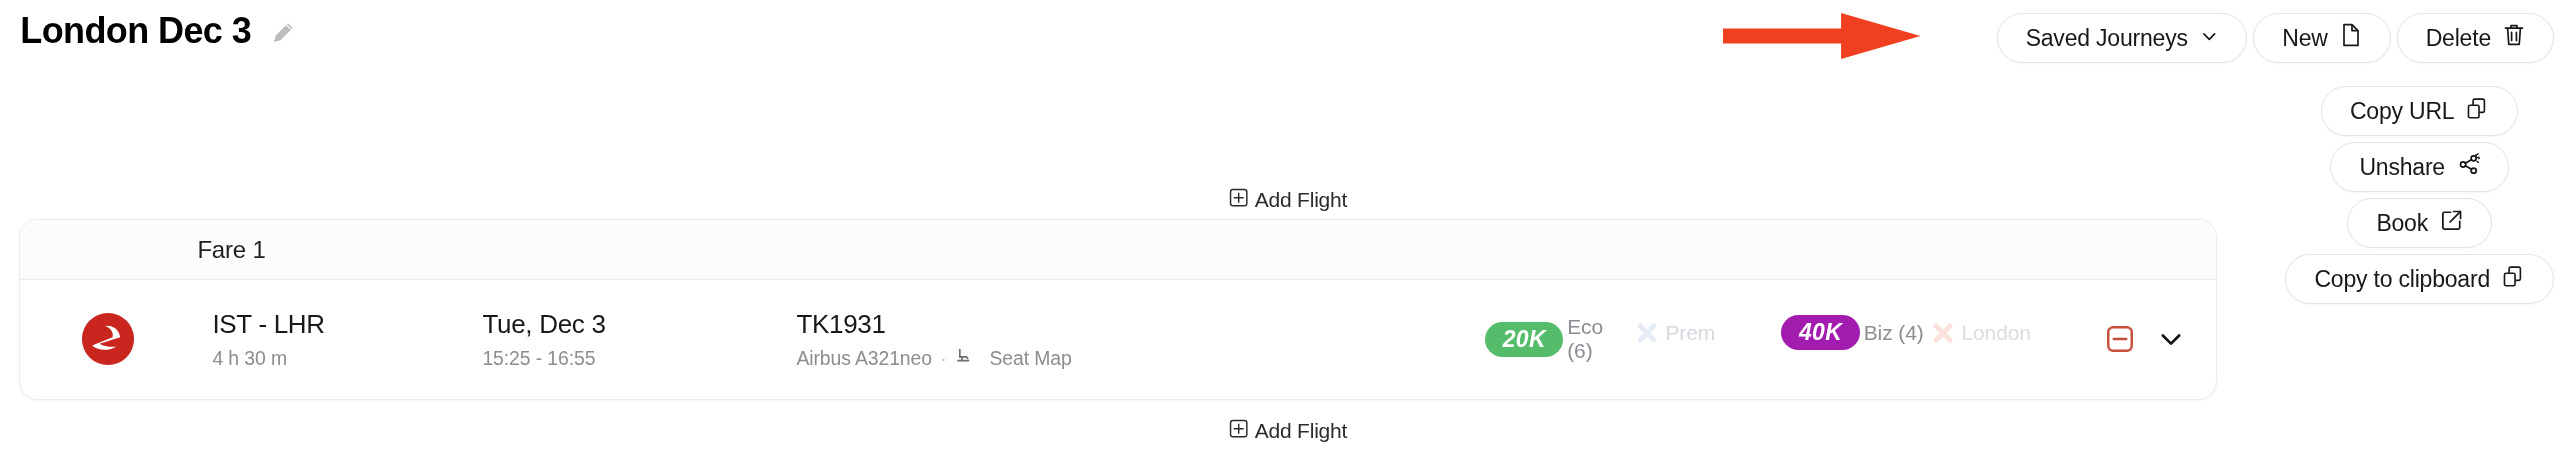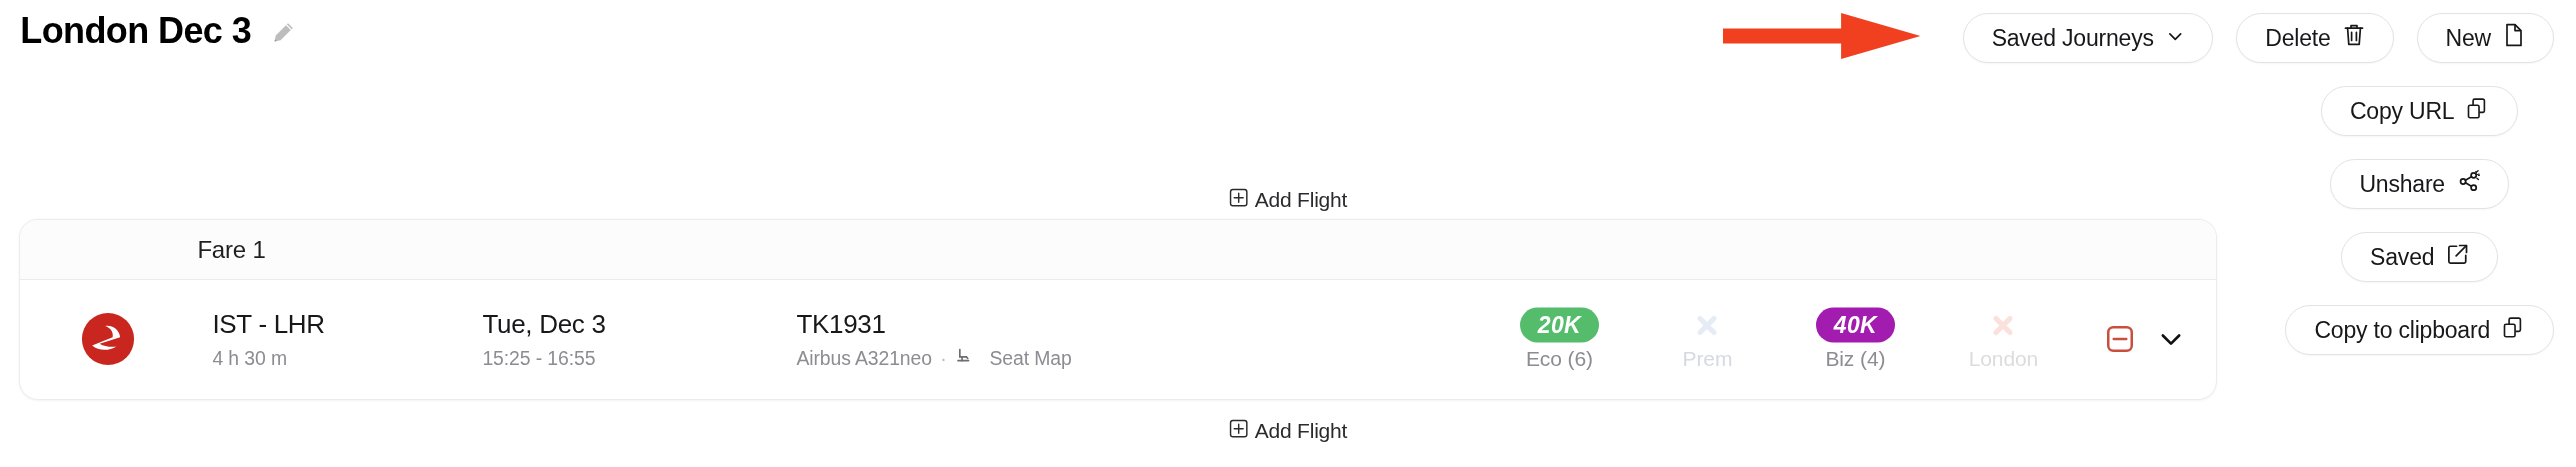--- a/index.html
+++ b/index.html
@@ -27,21 +27,21 @@
 
   
   .arrow-annotation {
     position: absolute; left: 1723px; top: 11px;
     width: 203px; height: 50px; pointer-events: none;
   }
 
   
   .btn-row {
     position: absolute; display: flex; align-items: center;
-    justify-content: flex-start; gap: 23px;
+    justify-content: flex-start; gap: 6px;
   }
   .btn-row-1 { right: 22px; top: 13px; }
   .btn-row-2 { right: 22px; top: 86px; flex-direction: column; }
 
   .pill-btn {
     display: inline-flex; align-items: center; gap: 12px;
     height: 50px; padding: 0 28px;
     border: 1.5px solid #e3e3e4; border-radius: 25px;
     background: #ffffff;
     font-family: "Liberation Sans", sans-serif;
@@ -104,21 +104,21 @@
   .sep-dot { color: #b9b9bf; padding: 0 1.8px; }
   .seatmap-link { display: inline-flex; align-items: center; gap: 17px; cursor: pointer; }
   .seat-icon { display: block; }
 
   
   .cabins {
     position: absolute; right: 139px; top: 50%; transform: translateY(-50%);
     display: flex; align-items: flex-start; gap: 0;
   }
   .cabin {
-    width: 148px; display: flex; flex-direction: column;
+    width: 148px; display: flex; flex-direction: row;
     align-items: center; gap: 4px;
   }
   .cabin-pill {
     min-width: 72px; height: 35px; padding: 0 17.6px;
     border-radius: 17.6px; display: flex; align-items: center; justify-content: center;
     font-size: 23px; font-style: italic; font-weight: 700; color: #ffffff;
     letter-spacing: 0.3px;
   }
   .cabin-x { height: 35px; display: flex; align-items: center; justify-content: center; }
   .cabin-label { font-size: 21px; color: #8c8c93; letter-spacing: -0.1px; }
@@ -160,37 +160,37 @@
     <button class="pill-btn">
       <span>Saved Journeys</span>
       <span class="bico">
         <svg width="18.5" height="18.5" viewBox="0 0 24 24" fill="none" stroke="#18181b" stroke-width="2.2" stroke-linecap="round" stroke-linejoin="round">
             <path d="M5 9l7 7 7-7"></path>
           </svg>
       </span>
     </button>
 
     <button class="pill-btn">
+      <span>New</span>
+      <span class="bico">
+        <svg width="22" height="24" viewBox="0 0 20 24" fill="none" stroke="#18181b" stroke-width="1.7" stroke-linejoin="round">
+          <path d="M3 1.6h8l6 6v14.8H3z"></path>
+            <path d="M11 1.6v6h6"></path>
+        </svg>
+      </span>
+    </button>
+
+    <button class="pill-btn">
       <span>Delete</span>
       <span class="bico">
         <svg width="22" height="24" viewBox="0 0 22 24" fill="none" stroke="#18181b" stroke-width="1.7" stroke-linecap="round" stroke-linejoin="round">
           <path d="M2.5 5.2h17"></path>
             <path d="M8 5.2V2.6h6v2.6"></path>
           <path d="M4.6 5.2l1.2 16.2h10.4l1.2-16.2"></path>
           <path d="M8.6 9.4v8M13.4 9.4v8"></path>
-        </svg>
-      </span>
-    </button>
-
-    <button class="pill-btn">
-      <span>New</span>
-      <span class="bico">
-        <svg width="22" height="24" viewBox="0 0 20 24" fill="none" stroke="#18181b" stroke-width="1.7" stroke-linejoin="round">
-          <path d="M3 1.6h8l6 6v14.8H3z"></path>
-            <path d="M11 1.6v6h6"></path>
         </svg>
       </span>
     </button>
   </div>
 
   <div class="btn-row btn-row-2">
 
     <button class="pill-btn">
       <span>Copy URL</span>
       <span class="bico">
@@ -209,21 +209,21 @@
           <circle cx="17.4" cy="5.6" r="2.7"></circle>
           <circle cx="17.4" cy="18.4" r="2.7"></circle>
           <path d="M8.8 10.7l6.2-3.6M8.8 13.3l6.2 3.6"></path>
           <path d="M20.4 2.2l1.6-1.4M22.6 5.6l2.0-.3M20.8 8.6l1.5 1.4" stroke-width="1.4"></path>
           <path d="M19.6 1.6l.7 1.5M23 4.2l-1.6.5" stroke-width="1.3"></path>
         </svg>
       </span>
     </button>
 
     <button class="pill-btn">
-      <span>Saved</span>
+      <span>Book</span>
       <span class="bico">
         <svg width="23" height="23" viewBox="0 0 24 24" fill="none" stroke="#18181b" stroke-width="1.8" stroke-linecap="round" stroke-linejoin="round">
           <path d="M11 3.4H4.6A1.6 1.6 0 003 5v14.4A1.6 1.6 0 004.6 21H19a1.6 1.6 0 001.6-1.6V13"></path>
           <path d="M14.2 2.6H21.4V9.8"></path>
           <path d="M10.6 13.4L21.2 2.8"></path>
         </svg>
       </span>
     </button>
 
     <button class="pill-btn">

